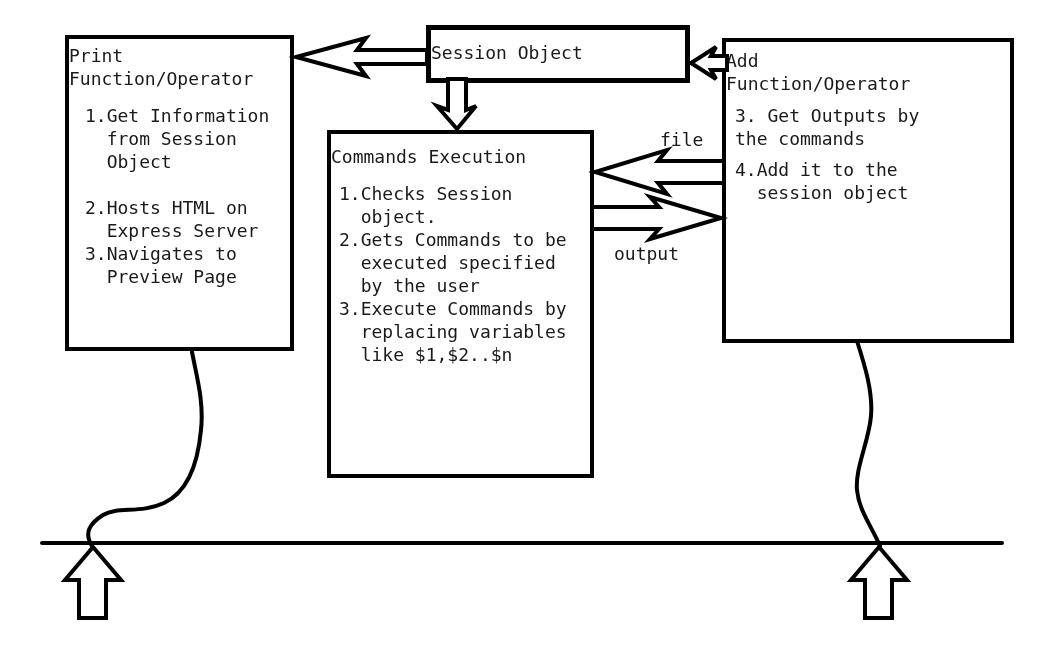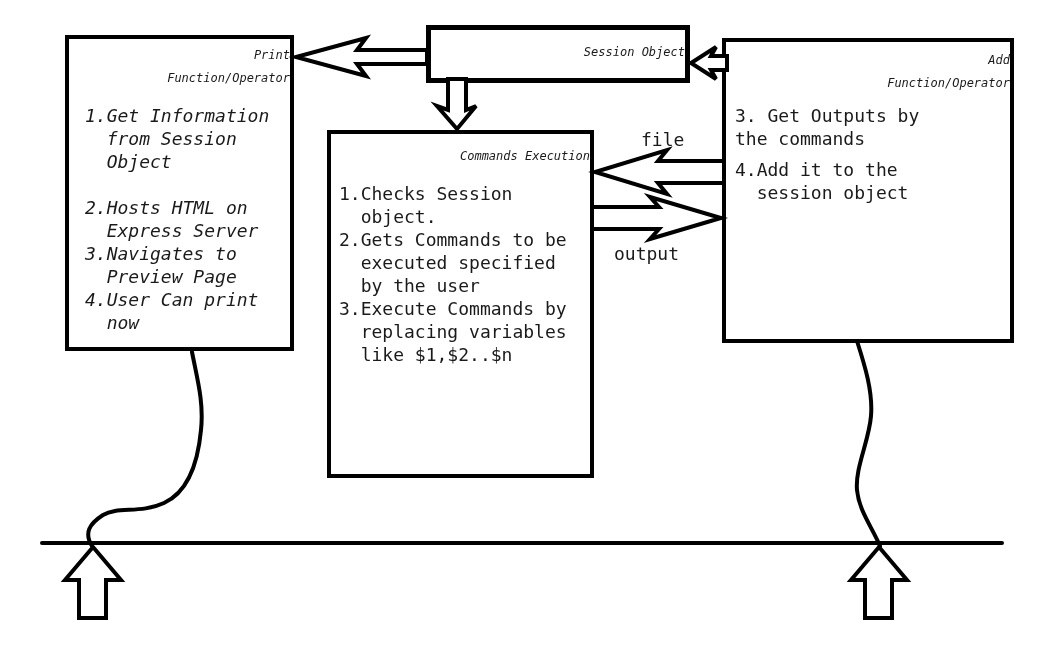--- a/index.html
+++ b/index.html
@@ -17,44 +17,43 @@
     background:#ffffff;
     box-sizing:border-box;
   }
   .box-print   {left:65px;  top:35px;  width:229px; height:316px;}
   .box-session {left:426px; top:25px;  width:264px; height:58px; border-width:5px;}
   .box-commands{left:327px; top:130px; width:267px; height:348px;}
   .box-add     {left:722px; top:38px;  width:292px; height:305px;}
 
   .title{
     white-space:pre;
-    text-align:right;
-    font-size:12px;
+    text-align:left;
+    font-size:18px;
     line-height:23px;
-    font-style:italic;
   }
   .box-print    .title{margin-top:5px;}
   .box-session  .title{margin-top:11px;}
   .box-commands .title{margin-top:11px;}
   .box-add      .title{margin-top:7px;}
 
   .body{font-size:18px;line-height:23px;}
-  .box-print    .body{margin:14px 0 11px 16px;font-style:italic;}
+  .box-print    .body{margin:14px 0 11px 16px;}
   .box-commands .body{margin:14px 0 0 8px;}
   .box-add      .body{margin:9px 0 0 9px;}
 
   .item{white-space:pre;font-size:18px;line-height:23px;}
   .box-print .item:nth-child(1){margin-bottom:23px;}
   .box-add   .item:nth-child(1){margin-bottom:8px;}
   .box-add   .item:nth-child(2){margin-bottom:4px;}
   .box-add   .item:nth-child(3){margin-bottom:2px;}
   .small{font-size:13px;}
 
   .label{position:absolute;font-size:18px;line-height:22px;white-space:pre;}
-  .label-file  {left:641px;top:129px;}
+  .label-file  {left:660px;top:129px;}
   .label-output{left:614px;top:243px;}
 
   .wires{
     position:absolute;left:0;top:0;width:1042px;height:649px;
     pointer-events:none;
   }
   .wires polygon{fill:#ffffff;stroke:#000000;stroke-width:4;stroke-linejoin:miter;}
   .wires path,.wires line{fill:none;stroke:#000000;stroke-width:4;stroke-linecap:round;}
 </style>
 </head>
@@ -66,22 +65,20 @@
     <div class="title">Print
 Function/Operator</div>
     <div class="body">
       <div class="item">1.Get Information
   from Session
   Object</div>
       <div class="item">2.Hosts HTML on
   Express Server</div>
       <div class="item">3.Navigates to
   Preview Page</div>
-      <div class="item">4.User Can print
-  now</div>
     </div>
   </div>
 
   <div class="box box-session">
     <div class="title">Session Object</div>
   </div>
 
   <div class="box box-commands">
     <div class="title">Commands Execution</div>
     <div class="body">

